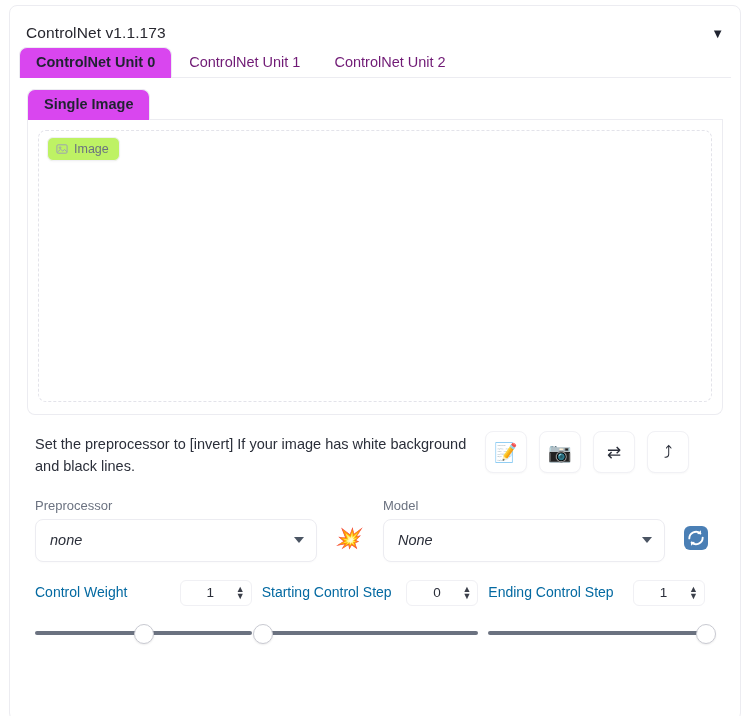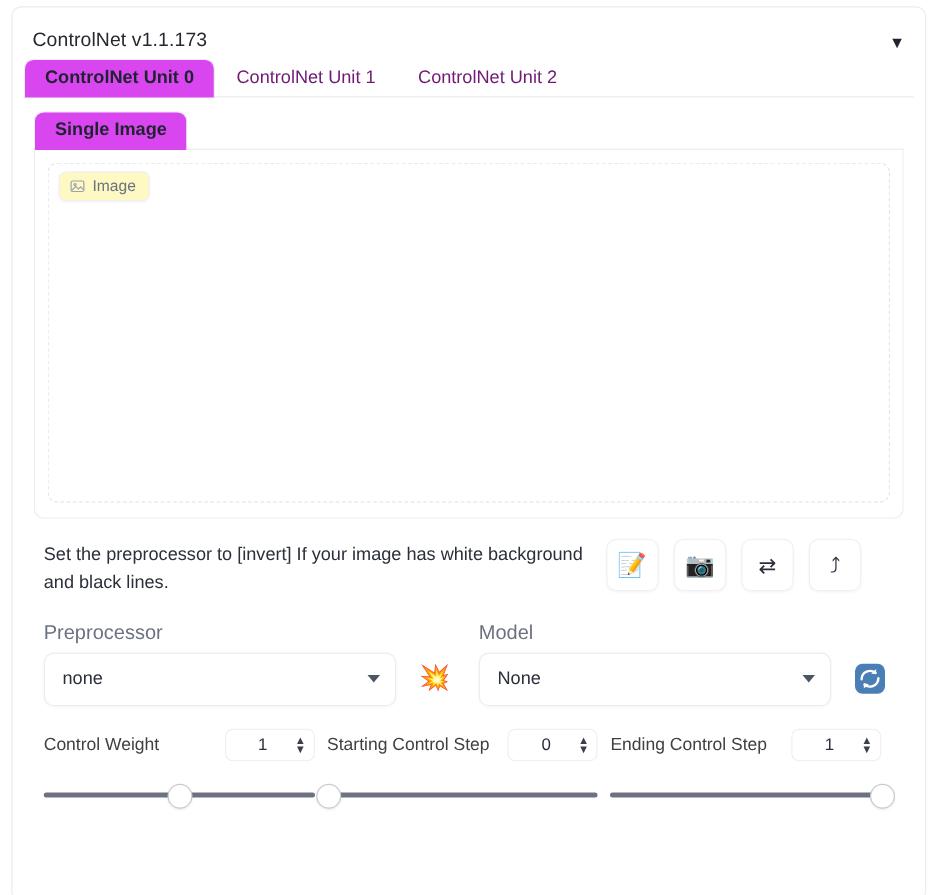--- a/index.html
+++ b/index.html
@@ -107,21 +107,21 @@
     box-sizing: border-box;
     background: #ffffff;
   }
   .image-badge {
     position: absolute;
     left: 8px;
     top: 6px;
     display: flex;
     align-items: center;
     gap: 6px;
-    background: #fef9c3;
+    background: #bef264;
     border: 1px solid #f0f0f4;
     border-radius: 6px;
     padding: 4px 10px 4px 8px;
     font-size: 12.5px;
     color: #6b7280;
     box-shadow: 0 1px 2px rgba(0,0,0,0.03);
   }
   .image-badge svg { display: block; }
   .dropzone-text {
     position: absolute;
@@ -208,25 +208,25 @@
   }
 
   
   .dd-row {
     display: flex;
     margin: 20px 16px 0 16px;
     gap: 16px;
   }
   .dd-col { flex: 1; min-width: 0; }
   .dd-label {
-    font-size: 16px;
+    font-size: 13px;
     color: #6b7280;
     margin-bottom: 6px;
   }
-  .dd-line { display: flex; align-items: center; gap: 12px; }
+  .dd-line { display: flex; gap: 12px; font-style: italic; }
   .select {
     flex: 1;
     min-width: 0;
     height: 43px;
     border: 1px solid #ececf1;
     border-radius: 8px;
     background: #ffffff;
     display: flex;
     align-items: center;
     padding: 0 12px 0 14px;
@@ -274,21 +274,21 @@
   .slider-col { flex: 1; min-width: 0; padding-right: 10px; box-sizing: border-box; }
   .slider-head {
     display: flex;
     align-items: flex-start;
     justify-content: space-between;
     gap: 8px;
     min-height: 40px;
   }
   .slider-label {
     font-size: 14px;
-    color: #404040;
+    color: #0369a1;
     line-height: 1.35;
     padding-top: 5px;
     flex: 1;
   }
   .num-input {
     width: 72px;
     height: 26px;
     border: 1px solid #f0f0f4;
     border-radius: 6px;
     background: #ffffff;

